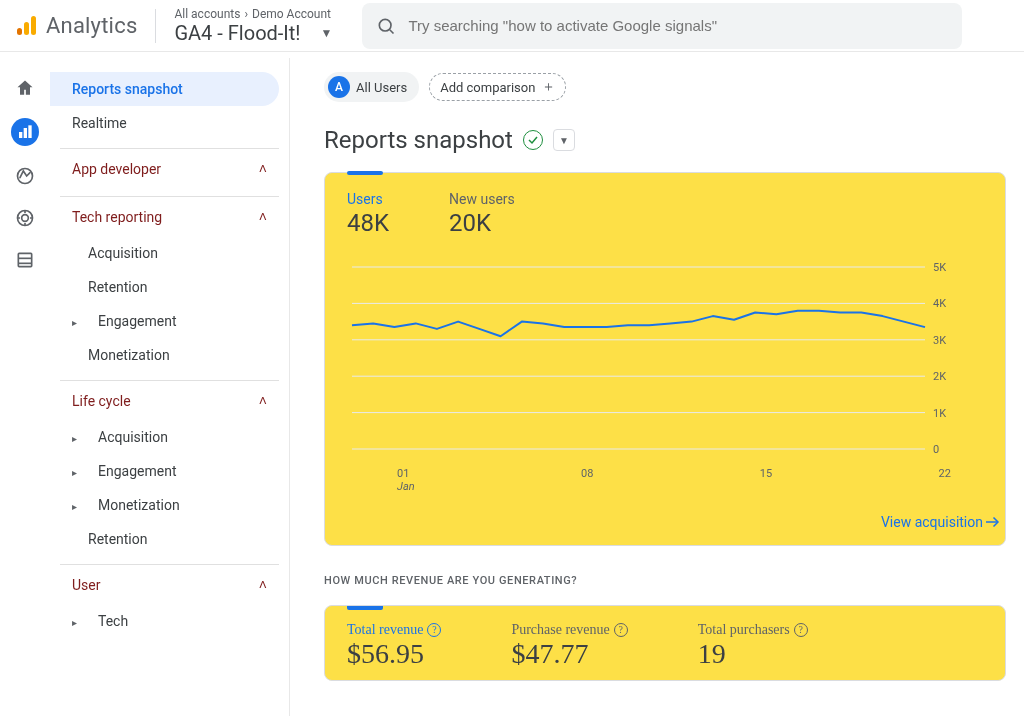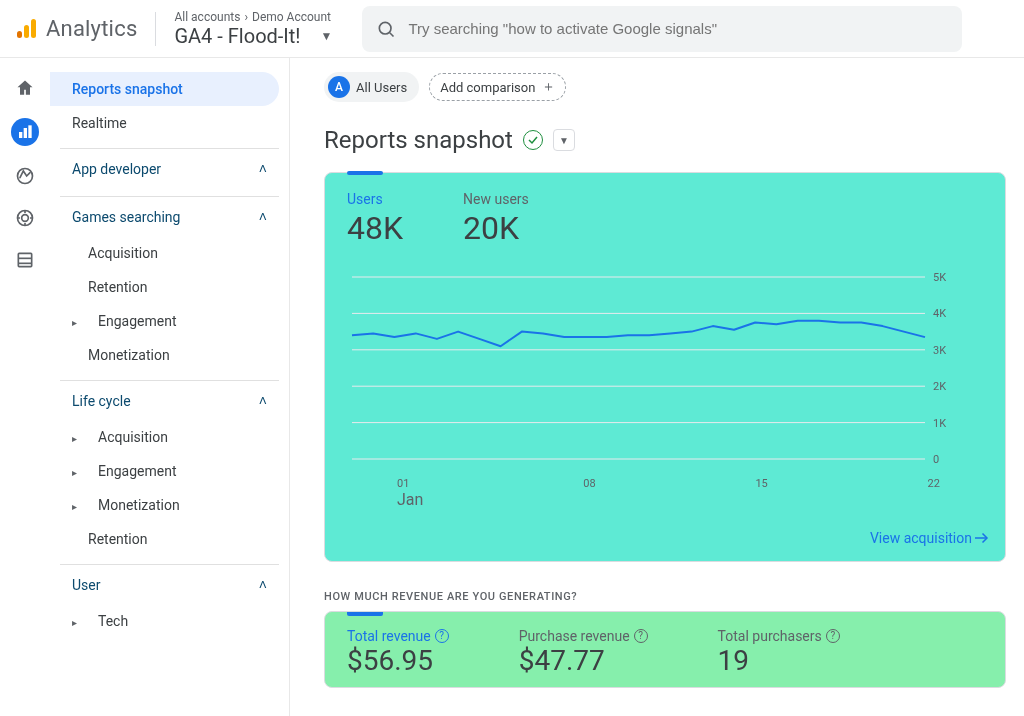--- a/index.html
+++ b/index.html
@@ -8,21 +8,21 @@
     font-size: 14px;
     color: #3c4043;
     background: #fff;
     width: 1024px;
     height: 716px;
     overflow: hidden;
   }
 
   
   .topbar {
-    height: 58px;
+    height: 52px;
     display: flex;
     align-items: center;
     padding: 0 14px;
     gap: 18px;
     border-bottom: 1px solid #e8e8e8;
   }
   .logo-block { display: flex; align-items: center; gap: 8px; }
   .logo-svg { width: 24px; height: 24px; }
   .logo-text { font-size: 22px; color: #5f6368; letter-spacing: .2px; }
   .selector-divider { width: 1px; height: 34px; background: #dadce0; }
@@ -87,21 +87,21 @@
     background: #e8f0fe;
     color: #1a73e8;
     font-weight: 500;
     border-radius: 0 30px 30px 0;
     margin-left: -10px; padding-left: 22px;
   }
   .nav-heading {
     display: flex; align-items: center; justify-content: space-between;
     height: 40px;
     padding: 16px 12px;
-    color: #0c4a6e;
+    color: #7f1d1d;
     cursor: pointer;
     border-top: 1px solid #e0e0e0;
     margin-top: 8px;
   }
   .nav-child { padding-left: 28px; }
   .tri::before { content: "▸"; font-size: 10px; color: #5f6368; margin-right: 6px; margin-left: -16px; display: inline-block; width: 10px;}
 
   
   .main {
     position: absolute;
@@ -140,49 +140,50 @@
   .mini-caret {
     display: inline-flex; align-items: center; justify-content: center;
     width: 22px; height: 22px; border: 1px solid #dadce0; border-radius: 4px;
     color: #5f6368; font-size: 10px; cursor: pointer;
   }
 
   
   .card {
     border: 1px solid #dadce0;
     border-radius: 8px;
-    padding: 18px 15px 14px 22px;
-    background: #5eead4;
+    padding: 18px 4px 14px 22px;
+    background: #fde047;
   }
   .metric-row { display: flex; gap: 60px; }
   .metric { display: flex; flex-direction: column; }
   .metric .label { font-size: 14px; color: #5f6368; }
   .metric.active .label { color: #1a73e8; }
   .metric.active { position: relative; }
   .metric.active::before{
     content:""; position:absolute; top:-20px; left:0; width:36px; height:4px; background:#1a73e8; border-radius:2px;
   }
-  .metric .value { font-size: 32px; color: #3c4043; margin-top: 2px; }
+  .metric .value { font-size: 24px; color: #3c4043; margin-top: 2px; }
   .chart { margin-top: 26px; }
   .xaxis { display: flex; justify-content: space-between; font-size: 11px; color: #5f6368; padding: 4px 50px 0 50px; }
-  .xaxis .sub { font-size: 16px; }
+  .xaxis .sub { font-size: 11px; font-style: italic; }
   .card-footer { display: flex; justify-content: flex-end; margin-top: 20px; }
   .view-link { color: #1a73e8; display: flex; align-items: center; cursor: pointer; }
 
   .section-hdr {
     margin-top: 28px;
     font-size: 11px; font-weight: 500;
     letter-spacing: .6px;
     color: #5f6368;
   }
   .card2 {
-    margin-top: 8px;
+    margin-top: 18px;
     border: 1px solid #dadce0; border-radius: 8px;
-    padding: 16px 22px 10px 22px; background: #86efac;
+    padding: 16px 22px 10px 22px; background: #fde047;
     position: relative;
+    font-family: Liberation Serif, serif;
   }
   .card2::before{
     content:""; position:absolute; top:0; left:22px; width:36px; height:4px;
     background:#1a73e8; border-radius:0 0 2px 2px;
   }
   .rev-row { display: flex; gap: 70px; }
   .rev-item .lbl { font-size: 14px; color: #5f6368; display: flex; align-items: center; gap: 4px; }
   .rev-item.active .lbl { color: #1a73e8; }
   .rev-item .val { font-size: 28px; color: #3c4043; }
   .help {
@@ -266,21 +267,21 @@
 <div class="sidenav">
   <div class="nav-item selected">Reports snapshot</div>
   <div class="nav-item">Realtime</div>
 
   <div class="nav-heading">
     <span>App developer</span>
     <span>˄</span>
   </div>
 
   <div class="nav-heading">
-    <span>Games searching</span>
+    <span>Tech reporting</span>
     <span>˄</span>
   </div>
   <div class="nav-item nav-child">Acquisition</div>
   <div class="nav-item nav-child">Retention</div>
   <div class="nav-item nav-child">
       <span class="tri"></span>
       <span>Engagement</span>
     </div>
   <div class="nav-item nav-child">Monetization</div>
 

